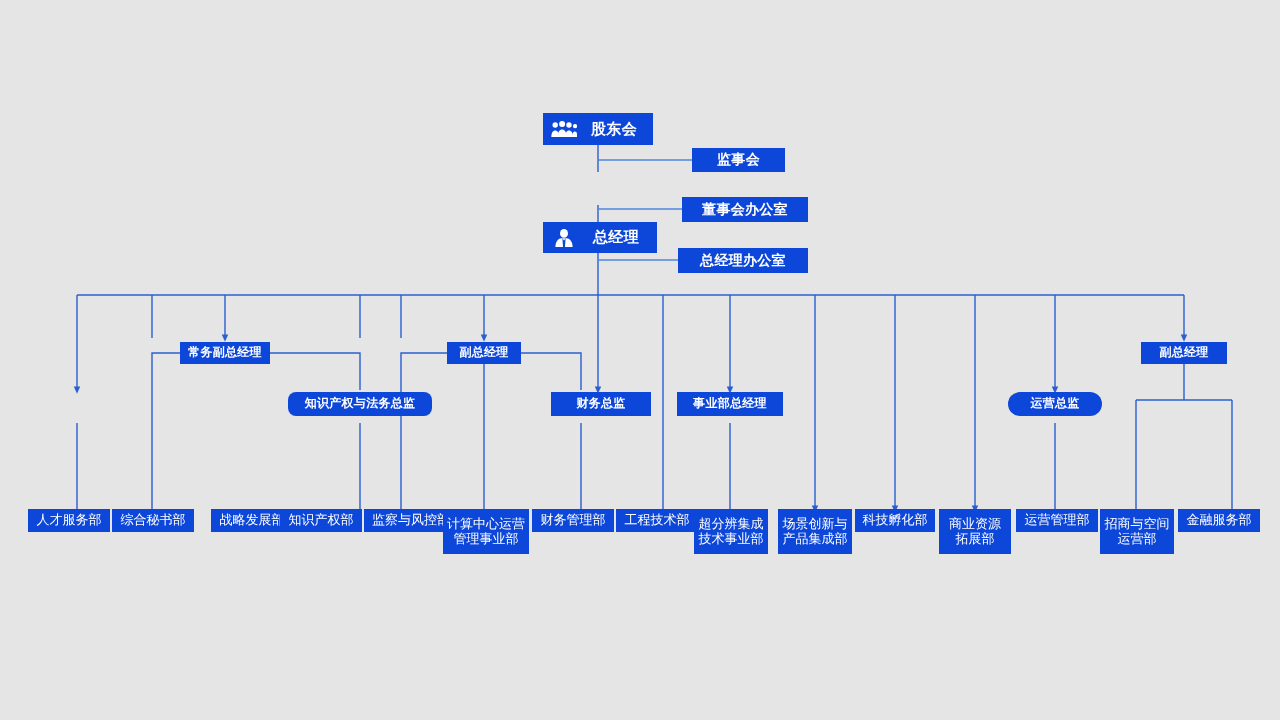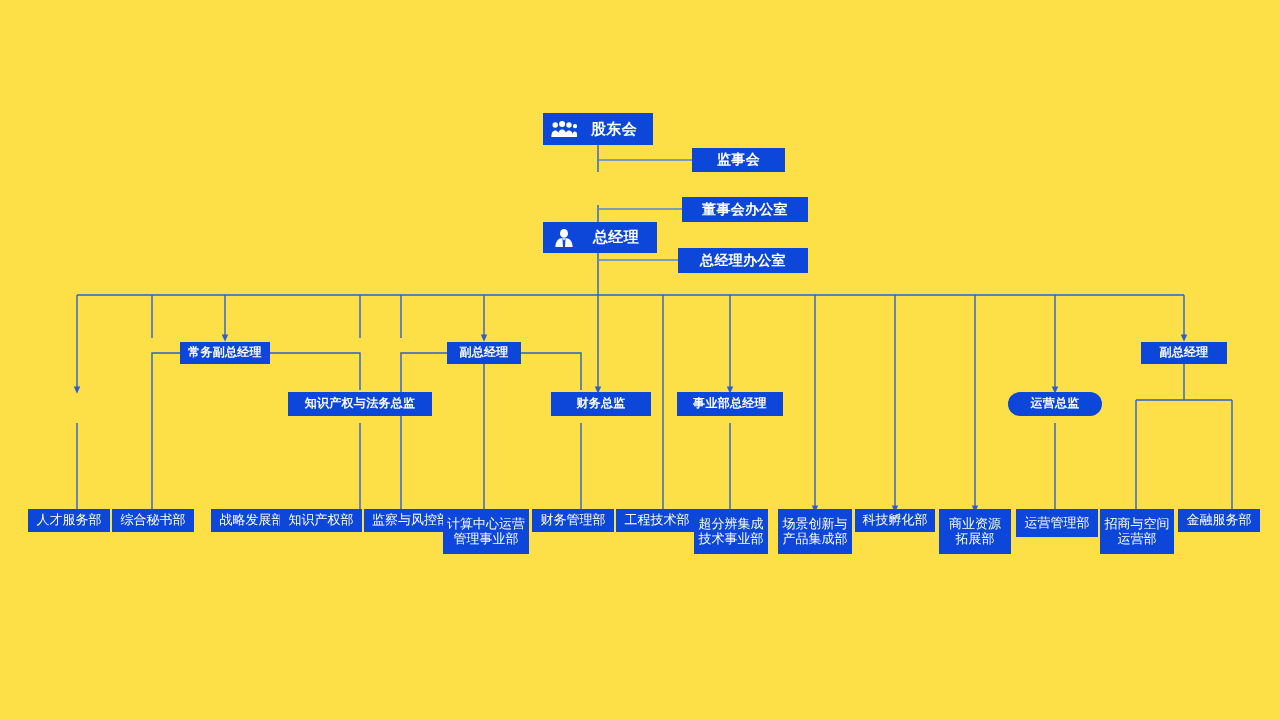--- a/index.html
+++ b/index.html
@@ -10,21 +10,21 @@
   body {
     width: 1280px;
     height: 720px;
     font-family: "Liberation Sans", "DejaVu Sans", sans-serif;
     overflow: hidden;
   }
   #chart {
     position: relative;
     width: 1280px;
     height: 720px;
-    background: #fde047;
+    background: #e5e5e5;
   }
   #wires {
     position: absolute;
     left: 0;
     top: 0;
     width: 1280px;
     height: 720px;
     pointer-events: none;
   }
   .node {
@@ -174,21 +174,21 @@
 
   <div class="node mgr" style="left:447px; top:342px; width:74px; height:22px;">
     <span>副总经理</span>
   </div>
 
   <div class="node mgr" style="left:1141px; top:342px; width:86px; height:22px;">
     <span>副总经理</span>
   </div>
 
 
-  <div class="node dir" style="left:288px; top:392px; width:144px; height:24px;">
+  <div class="node dir" style="left:288px; top:392px; width:144px; height:24px;border-radius:8px;">
     <span>知识产权与法务总监</span>
   </div>
 
   <div class="node dir" style="left:551px; top:392px; width:100px; height:24px;">
     <span>财务总监</span>
   </div>
 
   <div class="node dir" style="left:677px; top:392px; width:106px; height:24px;">
     <span>事业部总经理</span>
   </div>
@@ -230,21 +230,21 @@
     <span>场景创新与
 产品集成部</span>
   </div>
   <div class="node dept" style="left:855px; top:509px; width:80px; height:23px;">
     <span>科技孵化部</span>
   </div>
   <div class="node dept" style="left:939px; top:509px; width:72px; height:45px;">
     <span>商业资源
 拓展部</span>
   </div>
-  <div class="node dept" style="left:1016px; top:509px; width:82px; height:28px;">
+  <div class="node dept" style="left:1016px; top:509px; width:82px; height:23px;">
     <span>运营管理部</span>
   </div>
   <div class="node dept" style="left:1100px; top:509px; width:74px; height:45px;">
     <span>招商与空间
 运营部</span>
   </div>
   <div class="node dept" style="left:1178px; top:509px; width:82px; height:23px;">
     <span>金融服务部</span>
   </div>
 

